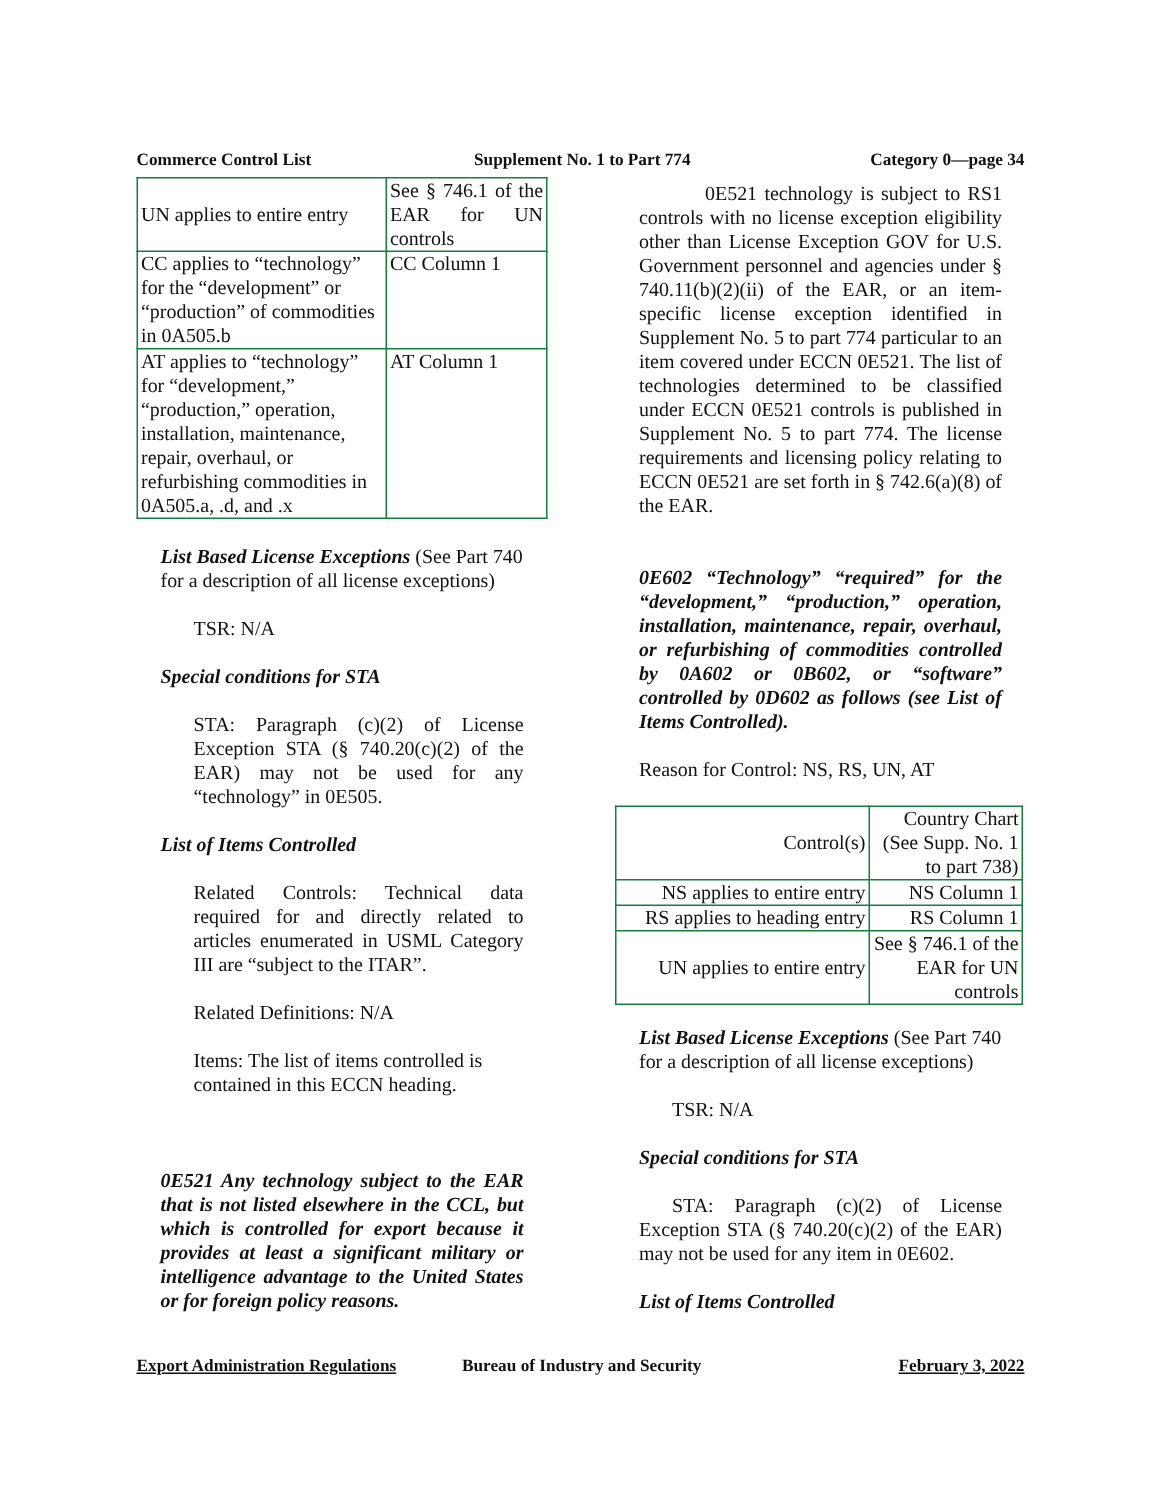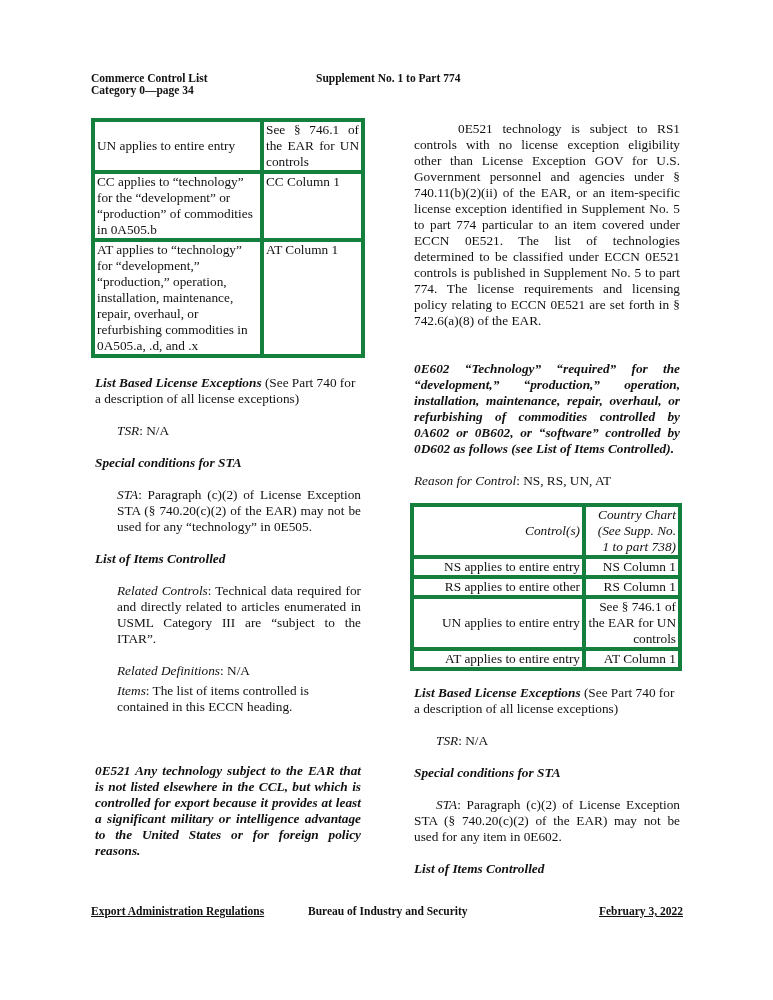--- a/index.html
+++ b/index.html
@@ -1,33 +1,33 @@
 <!DOCTYPE html>
 <html><head>
 <meta charset="utf-8">
 <style>
   html, body { margin: 0; padding: 0; background: #ffffff; }
   body { width: 773px; height: 1000px; position: relative; overflow: hidden;
          font-family: "Liberation Serif", "DejaVu Serif", serif; color: #111; }
   .header, .footer { position: absolute; left: 91px; width: 592px; display: flex;
          justify-content: space-between; font-weight: bold; font-size: 11.5px; }
-  .header { top: 72px; flex-direction: column; }
+  .header { top: 101px; }
   .footer { top: 905px; text-decoration: underline; }
   .header .mid { position: absolute; left: 225px; }
   .footer .mid { position: absolute; left: 217px; }
   .col { position: absolute; top: 118px; width: 274px; font-size: 13.3px; line-height: 16px; }
   .col.left { left: 91px; }
   .col.right { left: 410px; }
   .just { text-align: justify; }
   .b { font-weight: bold; font-style: italic; }
-  .i { font-style: italic; }
+  .i { }
   .ind { padding-left: 22px; }
-  .p { margin: 4px; }
+  .p { margin: 16px; }
   table { border-collapse: collapse; font-size: 13.3px; line-height: 16px; }
-  td { border: 4px solid #15803d; vertical-align: top; padding: 0 2px; }
+  td { border: 1px solid #15803d; vertical-align: top; padding: 0 2px; }
   .t1 { width: 274px; }
   .t1 td.a { width: 161px; }
   .t2 { width: 272px; margin-left: 0; }
   .t2 td { text-align: right; }
   .t2 td.a { width: 164px; }
   .t2 .hd td { vertical-align: middle; }
   .center { text-align: center; }
 </style>
 </head>
 <body>
@@ -89,30 +89,26 @@
     <tbody>
         <tr class="hd">
       <td class="a i center">Control(s)</td>
       <td class="i center">Country Chart (See Supp. No. 1 to part 738)</td>
     </tr>
     <tr>
       <td class="a">NS applies to entire entry</td>
       <td>NS Column 1</td>
     </tr>
     <tr>
-      <td class="a">RS applies to entire other</td>
+      <td class="a">RS applies to heading entry</td>
       <td>RS Column 1</td>
     </tr>
     <tr>
       <td class="a" style="vertical-align:middle">UN applies to entire entry</td>
       <td>See § 746.1 of the EAR for UN controls</td>
-    </tr>
-    <tr>
-      <td class="a">AT applies to entire entry</td>
-      <td>AT Column 1</td>
     </tr>
   </tbody>
     </table>
   <p class="p" style="margin-top:14px">
     <span class="b">List Based License Exceptions</span><span> (See Part 740 for a description of all license exceptions)</span>
   </p>
   <p class="p ind" style="margin-top:16px">
     <span class="i">TSR</span><span>:   N/A</span>
   </p>
   <p class="p b" style="margin-top:16px">Special conditions for STA</p>

